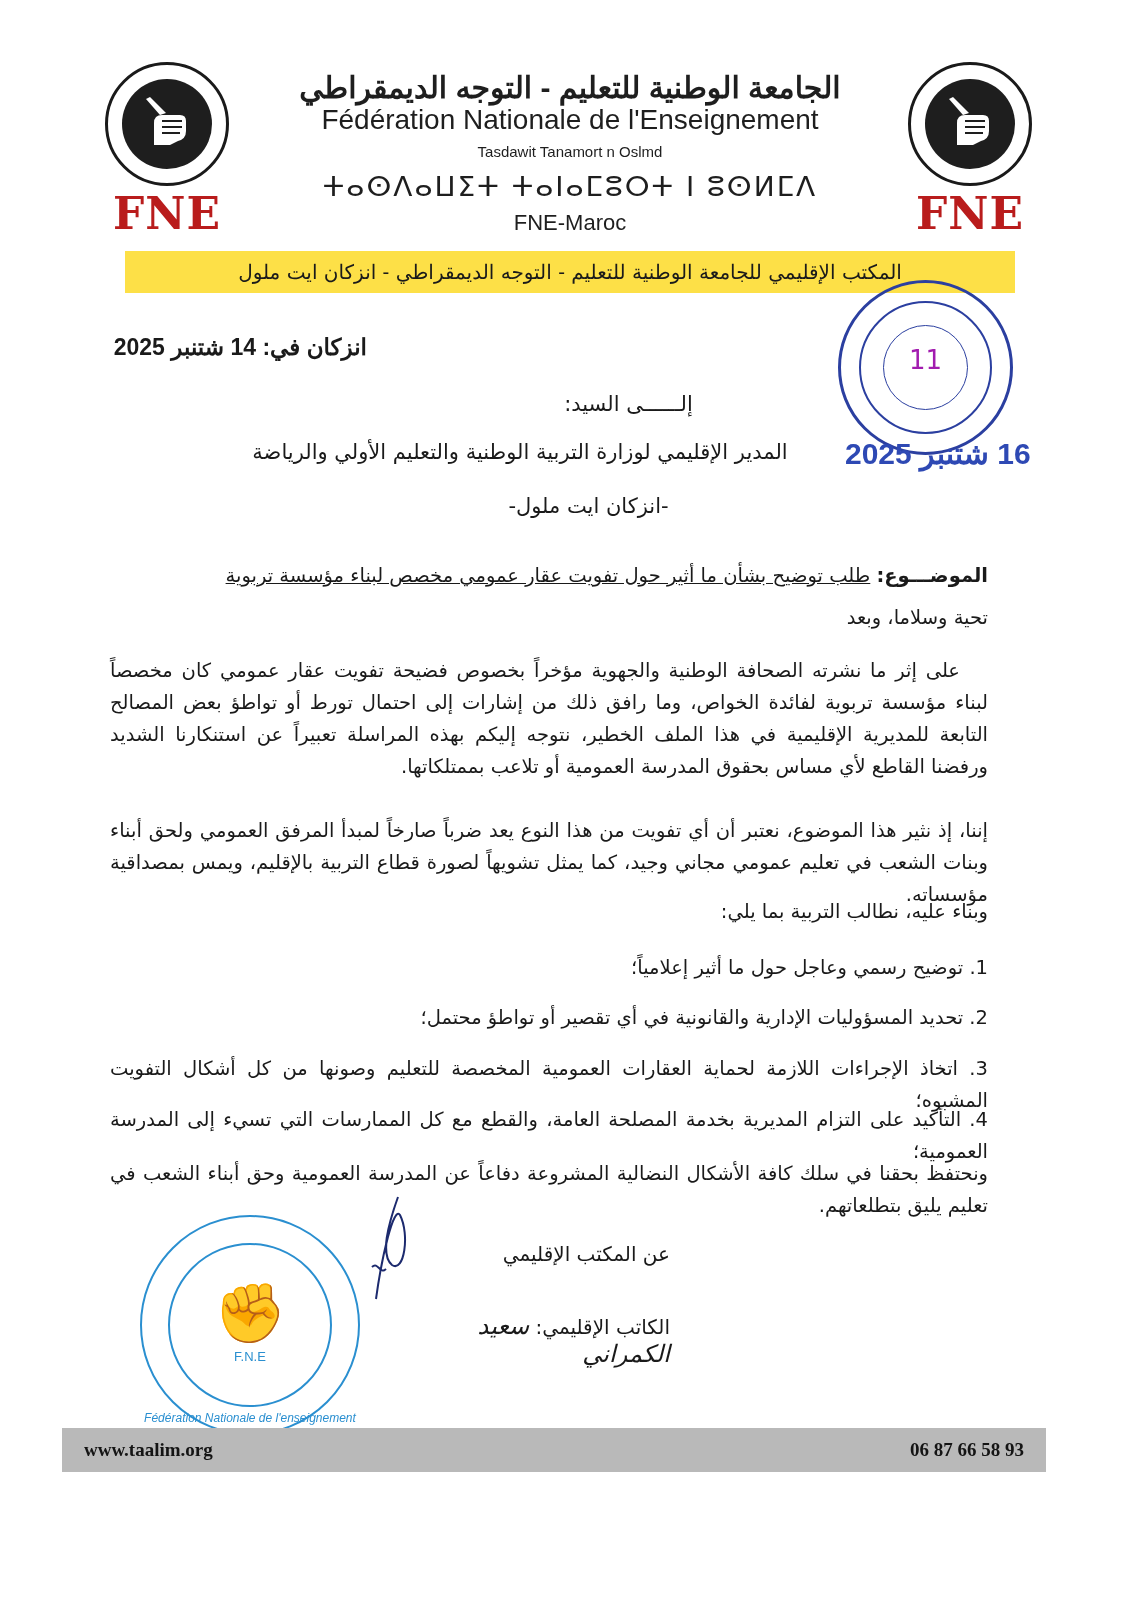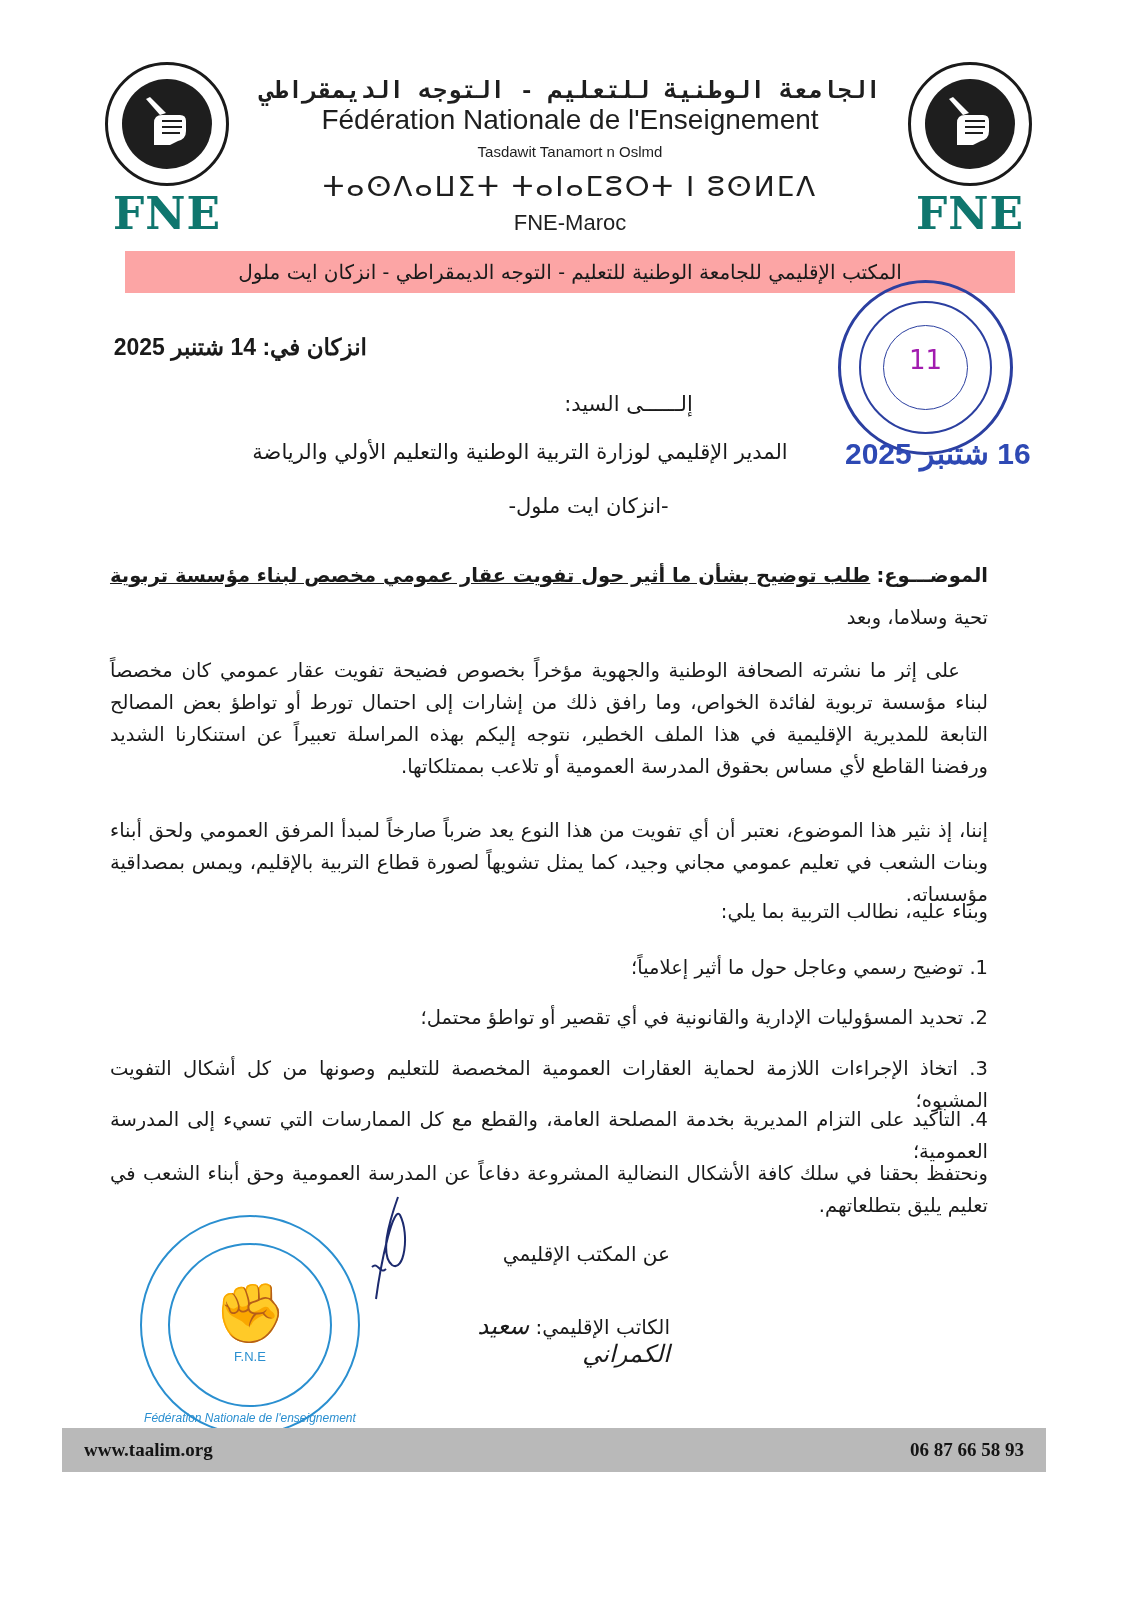--- a/index.html
+++ b/index.html
@@ -12,50 +12,50 @@
   .logo .circle {
     width:118px; height:118px; border-radius:50%; margin:0 auto;
     border:3px solid #1a1a1a; position:relative; background:#fff;
   }
   .logo .inner {
     position:absolute; left:14px; top:14px; width:90px; height:90px; border-radius:50%;
     background:#1e1e1e; display:flex; align-items:center; justify-content:center;
   }
   .logo .fnetext {
     font-family:"DejaVu Serif", serif; font-weight:900; font-size:44px; letter-spacing:1px;
-    color:#0f766e; margin-top:4px; line-height:48px;
+    color:#b91c1c; margin-top:4px; line-height:48px;
   }
   .hdr { left:240px; width:660px; text-align:center; color:#1e1e1e; }
-  .hdr-ar { top:76px; font-size:24px; font-weight:bold; direction:rtl; font-family:Liberation Mono, monospace; }
+  .hdr-ar { top:70px; font-size:30px; font-weight:bold; direction:rtl; font-family:Liberation Sans, sans-serif; }
   .hdr-fr { top:104px; font-size:28px; font-family:"Liberation Sans", sans-serif; }
   .hdr-tz { top:143px; font-size:15px; font-family:"Liberation Sans", sans-serif; }
   .hdr-tf { top:170px; font-size:28px; letter-spacing:2px; font-family:"DejaVu Sans", sans-serif; }
   .hdr-ma { top:210px; font-size:22px; font-family:"Liberation Sans", sans-serif; }
   .band {
-    left:125px; top:251px; width:890px; height:42px; background:#fca5a5;
+    left:125px; top:251px; width:890px; height:42px; background:#fde047;
     display:flex; align-items:center; justify-content:center;
     font-family:"DejaVu Serif", serif; font-size:20px; direction:rtl;
   }
   .date-line { right:770px; top:334px; font-size:23px; font-weight:bold; font-family:"Liberation Sans", sans-serif; direction:rtl; white-space:nowrap; }
   .to { top:392px; left:0; width:1137px; text-align:center; font-size:21px; direction:rtl; }
   .to1 { padding-left:120px;margin-top:10px; }
   .to2 { top:440px; left:200px; width:640px; }
   .to3 { top:494px; left:0; width:1137px; text-align:center; padding-left:20px; }
   .stamp-top {
     left:838px; top:280px; width:175px; height:175px; border-radius:50%;
     border:3px solid #2b3fa0; box-sizing:border-box;
   }
   .stamp-top .ring2 { position:absolute; left:18px; top:18px; right:18px; bottom:18px; border-radius:50%; border:2px solid #2b3fa0; }
   .stamp-top .ring3 { position:absolute; left:42px; top:42px; right:42px; bottom:42px; border-radius:50%; border:1.5px solid #2b3fa0; }
   .stamp-top .mark { position:absolute; left:0; right:0; top:62px; text-align:center; color:#a21caf; font-size:26px; }
   .stamp-date { left:845px; top:436px; color:#2e49b4; font-size:30px; font-weight:bold; font-family:"Liberation Sans", sans-serif; white-space:nowrap; }
   .body-text { left:110px; width:878px; font-size:19.5px; line-height:32px; direction:rtl; text-align:justify; }
   .subject { top:560px; }
   .subject .lbl { font-weight:bold; }
-  .subject .val { font-weight:bold; text-decoration:underline; }
+  .subject .val { font-weight:normal; text-decoration:underline; }
   .greet { top:602px; }
   .p1 { top:655px; text-indent:28px; }
   .p2 { top:815px; }
   .p3 { top:896px; }
   .li { font-size:19.5px; }
   .li1 { top:952px; } .li2 { top:1002px; } .li3 { top:1053px; } .li4 { top:1104px; }
   .p4 { top:1158px; }
   .sig1 { left:440px; width:230px; top:1242px; font-size:20px; direction:rtl; text-align:right; }
   .sig2 { left:400px; width:270px; top:1312px; font-size:20px; direction:rtl; }
   .sig2 .name { font-family:"DejaVu Serif", serif; font-style:italic; font-size:24px; }

